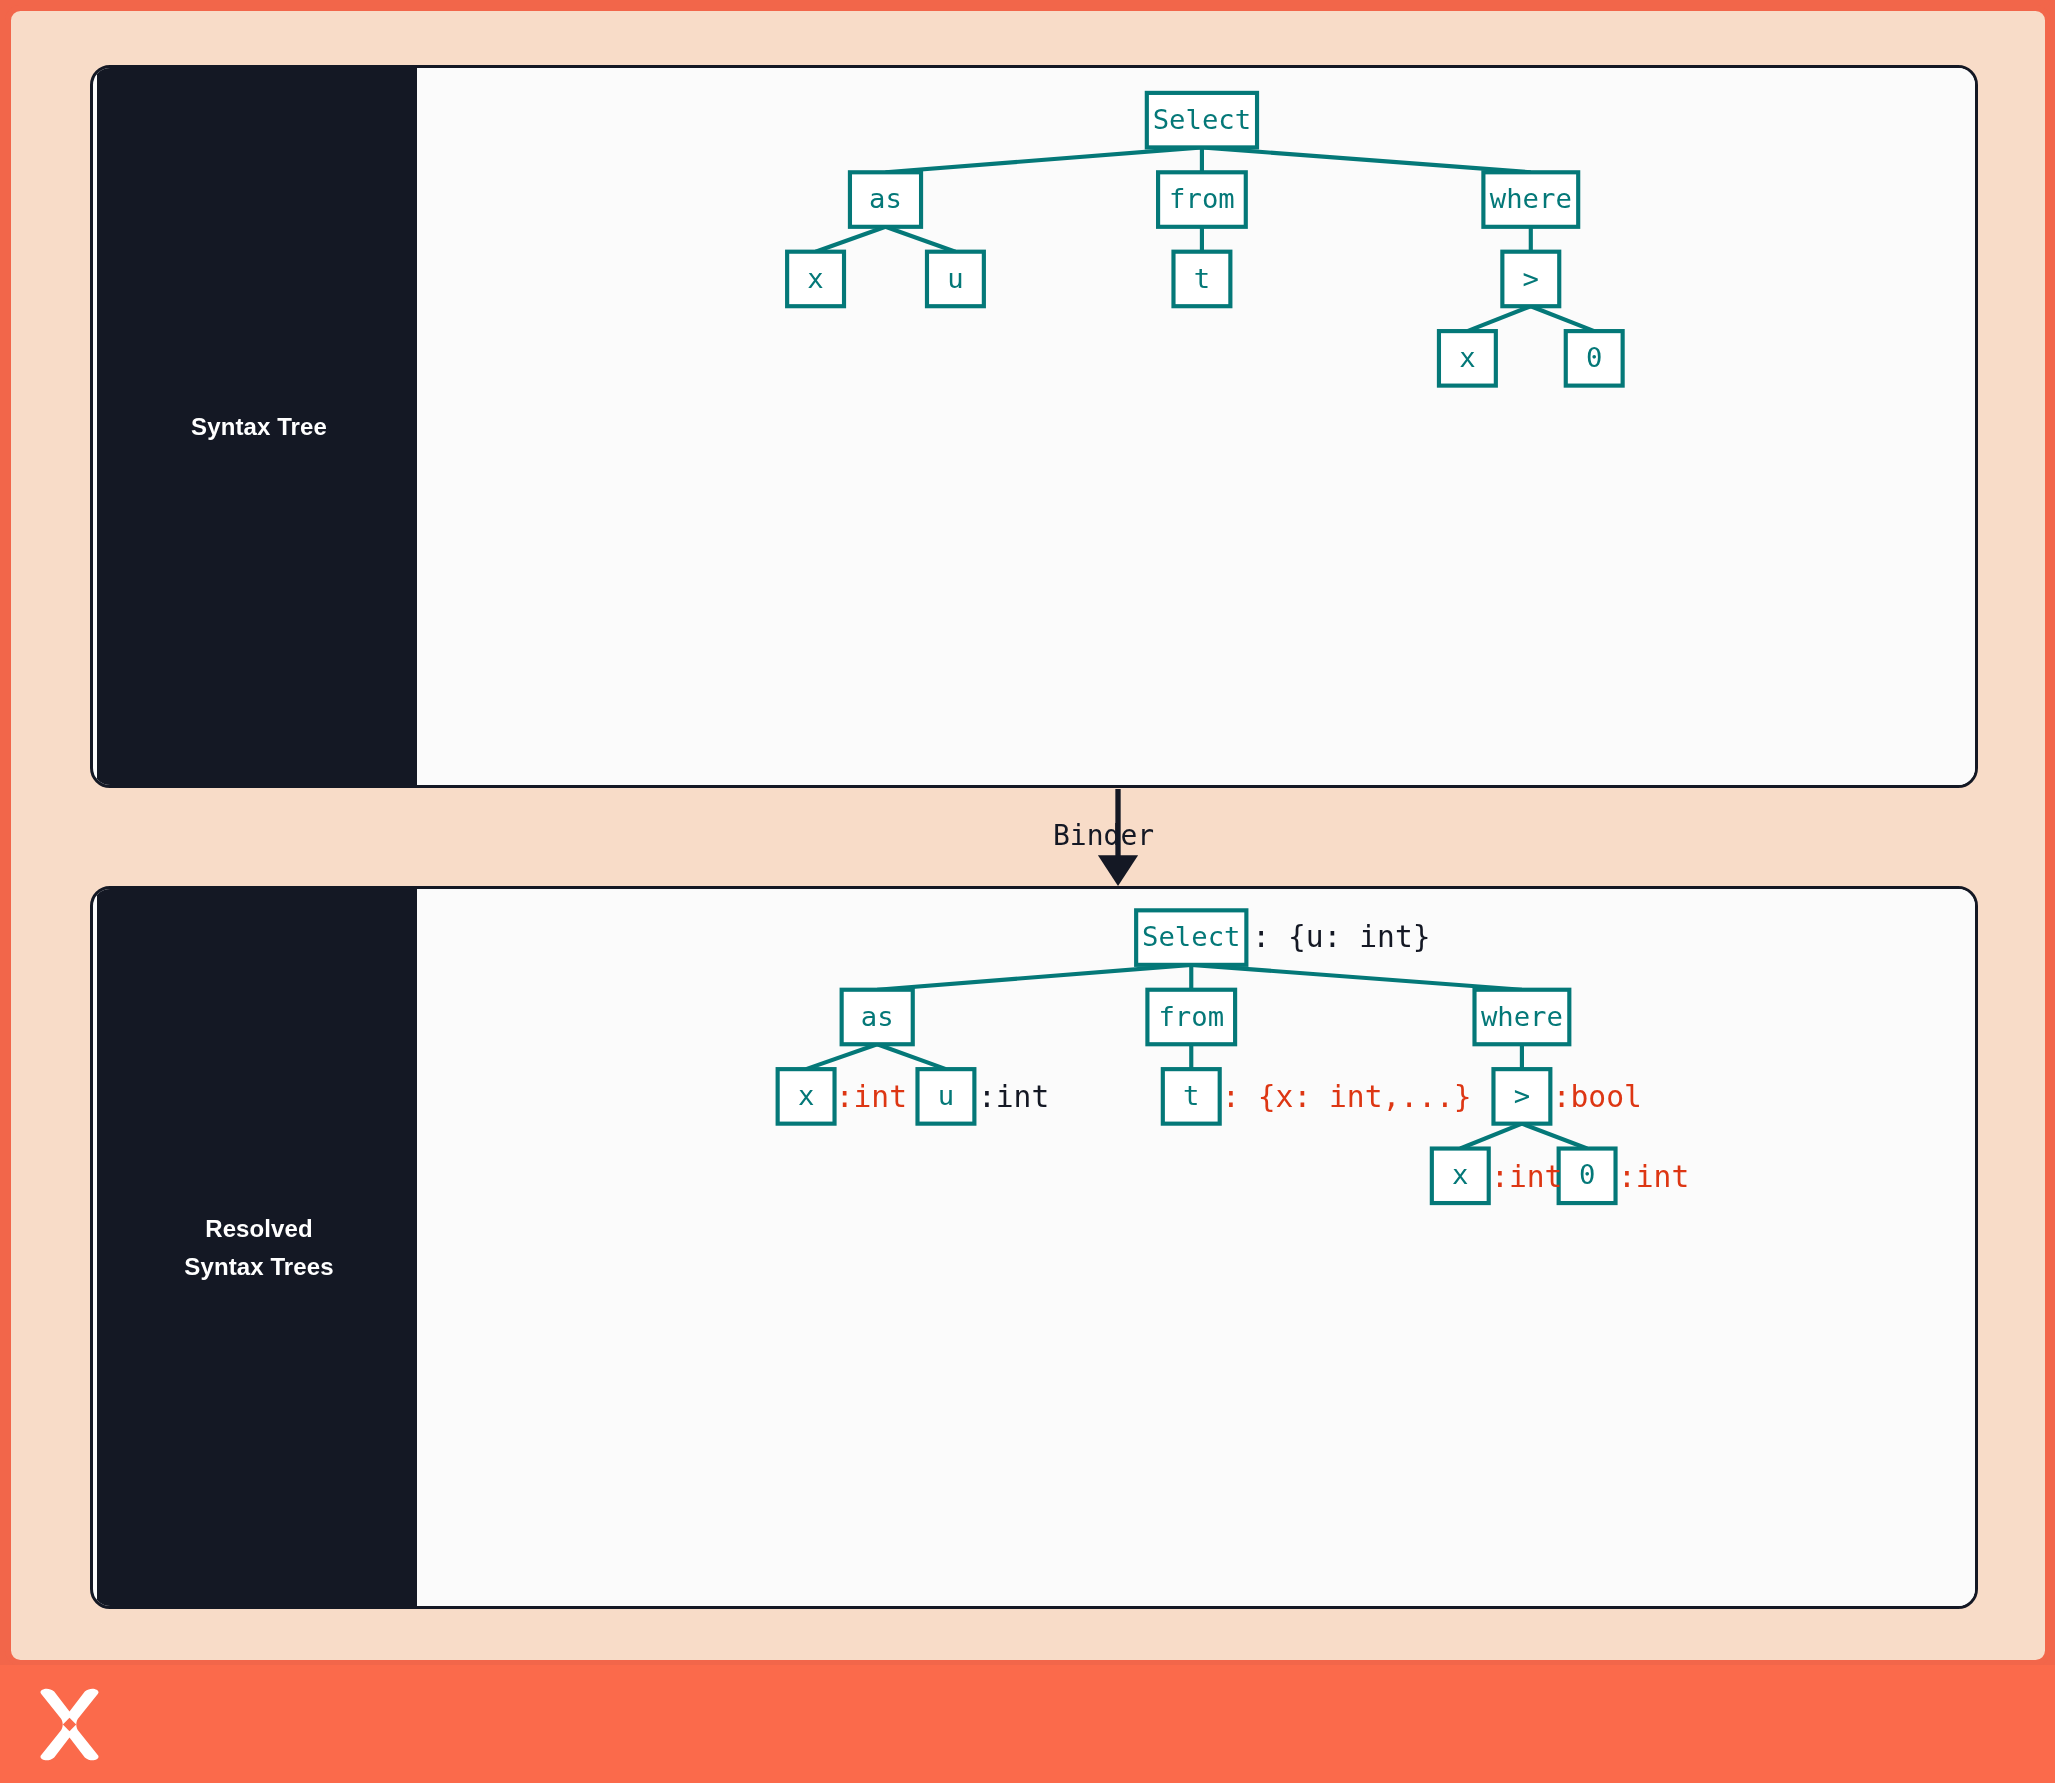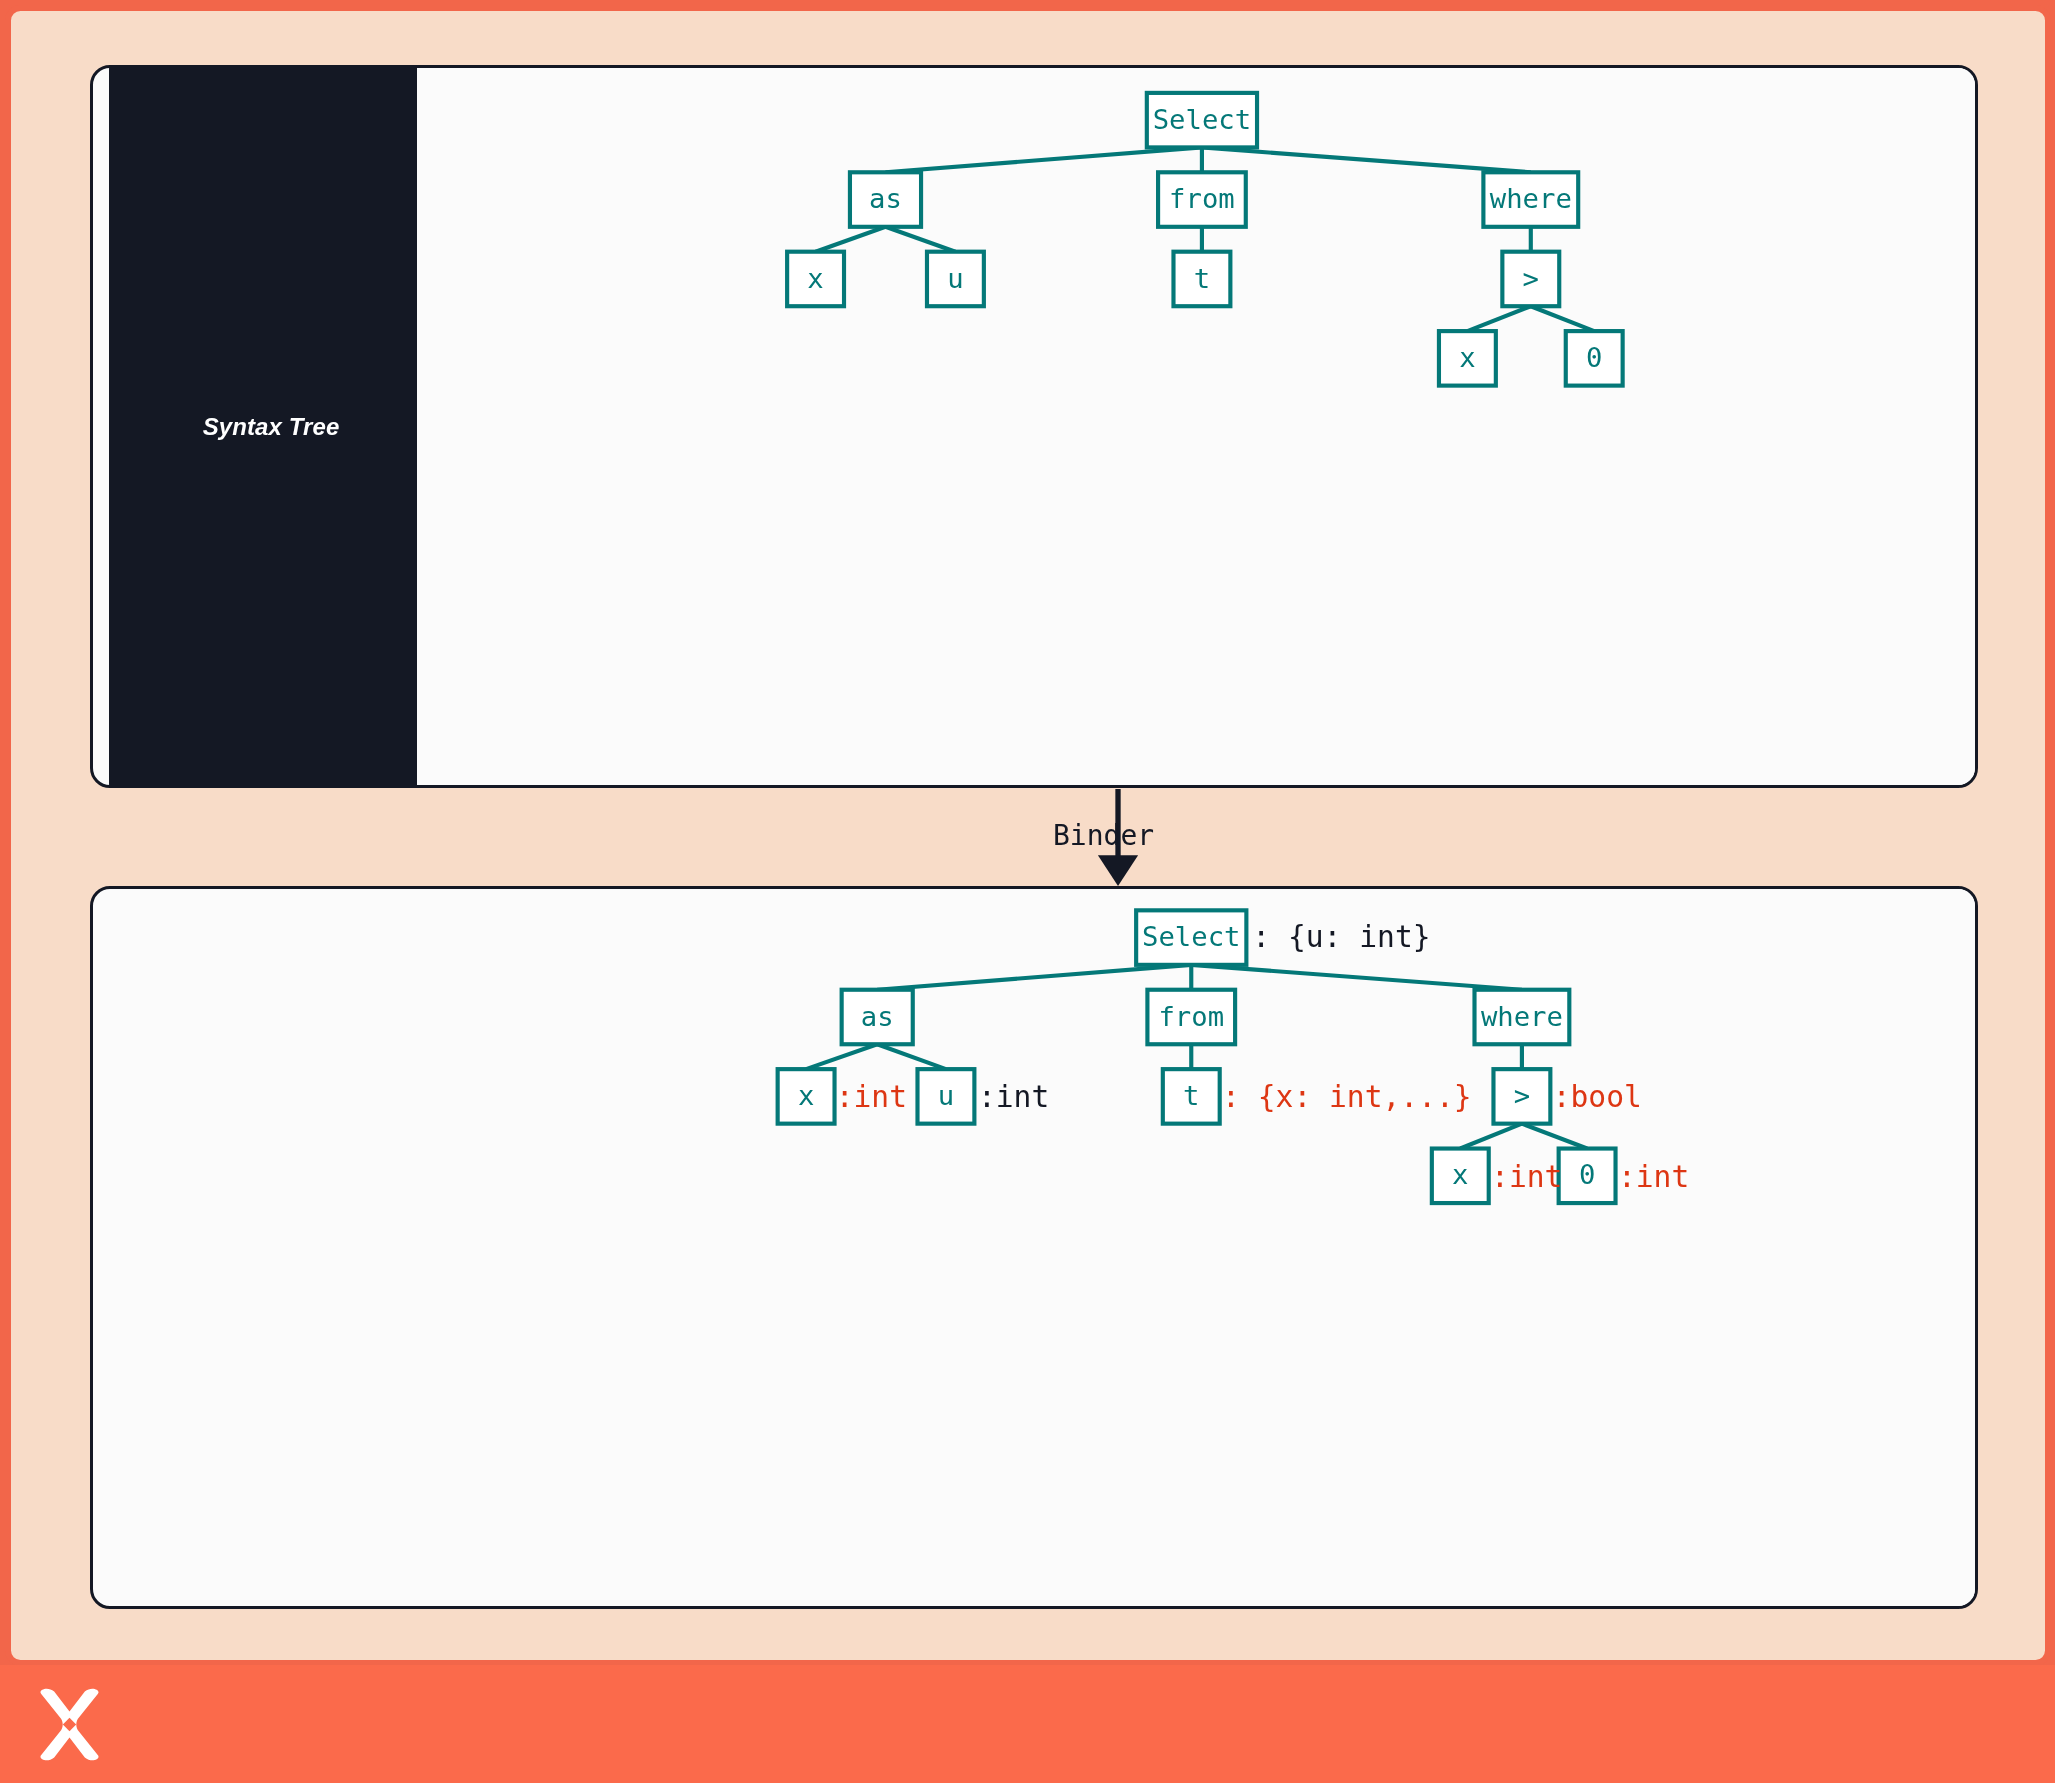--- a/index.html
+++ b/index.html
@@ -24,26 +24,25 @@
   
   .panel{
     position:absolute;
     background:#FBFBFB;
     border:3.5px solid #141824;
     border-radius:20px;
     box-sizing:border-box;
     overflow:hidden;
   }
   .panel .sidebar{
-    position:absolute;left:16px;top:0;bottom:0;
+    position:absolute;left:4px;top:0;bottom:0;
     width:324px;
     background:#141824;
     display:flex;align-items:center;justify-content:center;
     text-align:center;
-    font-style:italic;
   }
   .panel .sidebar span{
     color:#FFFFFF;
     font-size:24px;
     font-weight:bold;
     line-height:1.55;
     letter-spacing:0.1px;
   }
   .panel .board{
     position:absolute;left:324px;top:0;right:0;bottom:0;
@@ -158,20 +157,23 @@
 
   <div class="binder">
     <svg viewBox="0 0 620 164">
       <line x1="250" y1="0" x2="250" y2="128" stroke="#141824" stroke-width="9"></line>
       <polygon points="250,164 216,112 284,112" fill="#141824"></polygon>
     </svg>
   </div>
   <div class="binder-label">Binder</div>
 
   <div class="panel" id="panel-resolved">
+    <div class="sidebar">
+      <span id="sidebar-label-2">Resolved<br>Syntax Trees</span>
+    </div>
     <div class="board">
       <svg id="svg-1" viewBox="0 0 2460 1210" preserveAspectRatio="xMidYMid meet">
           <line x1="1222" y1="128" x2="692" y2="170" class="edge"></line>
           <line x1="1222" y1="128" x2="1222" y2="170" class="edge"></line>
           <line x1="1222" y1="128" x2="1780" y2="170" class="edge"></line>
           <line x1="692" y1="262" x2="572" y2="304" class="edge"></line>
           <line x1="692" y1="262" x2="808" y2="304" class="edge"></line>
           <line x1="1222" y1="262" x2="1222" y2="304" class="edge"></line>
           <line x1="1780" y1="262" x2="1780" y2="304" class="edge"></line>
           <line x1="1780" y1="396" x2="1676" y2="438" class="edge"></line>

